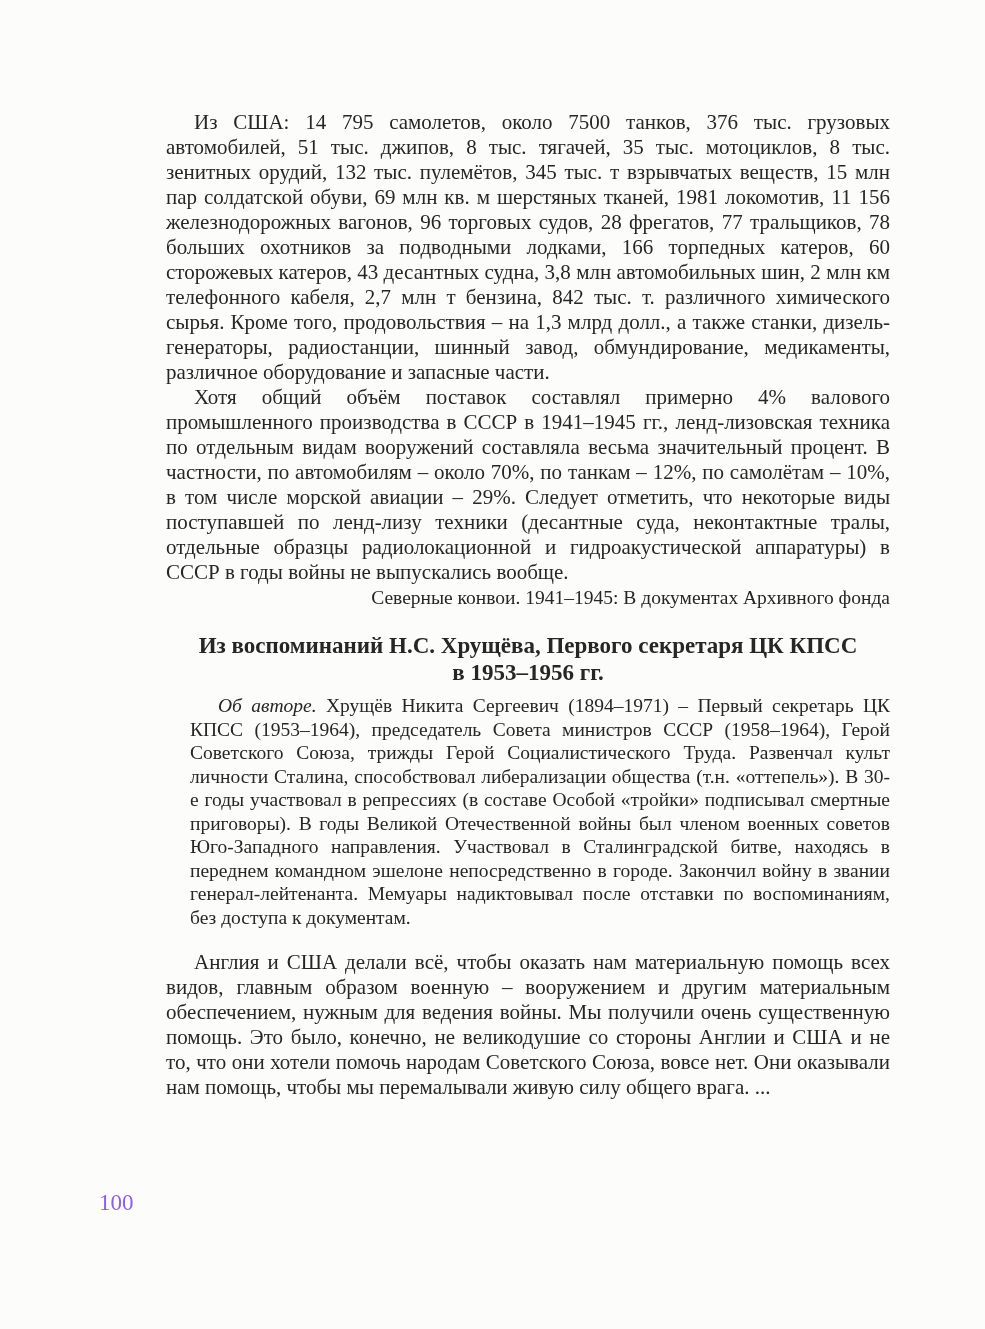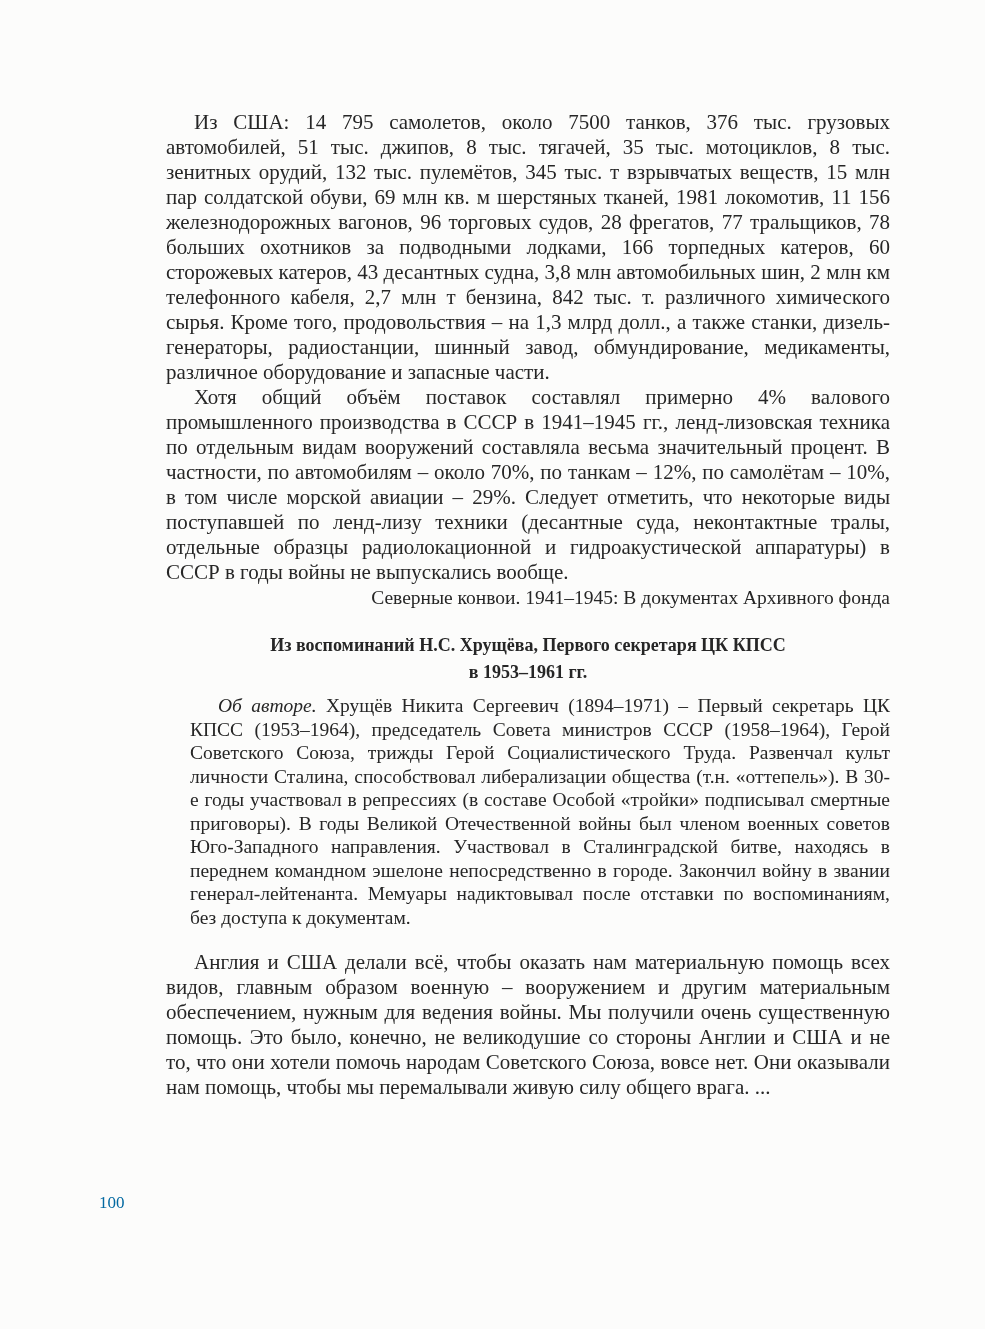--- a/index.html
+++ b/index.html
@@ -34,58 +34,58 @@
   .citation {
     margin: 0;
     font-size: 19.5px;
     line-height: 25px;
     text-align: right;
   }
   .citation span { display: block; }
   .heading {
     margin: 22px 0 8px 0;
     font-weight: bold;
-    font-size: 18px;
+    font-size: 23px;
     line-height: 27px;
     text-align: center;
   }
   .heading span { display: block; }
   p.about {
     font-size: 19.5px;
     line-height: 23.5px;
     margin-left: 24px;
   }
   .ital { font-style: italic; }
   p.memoir { margin-top: 21px; }
   .pagenum {
     position: absolute;
     left: 99px;
     top: 1190px;
-    font-size: 17px;
+    font-size: 23px;
     line-height: 25px;
-    color: #0369a1;
+    color: #8b5cf6;
   }
 </style>
 </head>
 <body>
 
 <div class="page">
   <div class="content">
 
     <p class="body">Из США: 14 795 самолетов, около 7500 танков, 376 тыс. грузовых автомобилей, 51 тыс. джипов, 8 тыс. тягачей, 35 тыс. мотоциклов, 8 тыс. зенитных орудий, 132 тыс. пулемётов, 345 тыс. т взрывчатых веществ, 15 млн пар солдатской обуви, 69 млн кв. м шерстяных тканей, 1981 локомотив, 11 156 железнодорожных вагонов, 96 торговых судов, 28 фрегатов, 77 тральщиков, 78 больших охотников за подводными лодками, 166 торпедных катеров, 60 сторожевых катеров, 43 десантных судна, 3,8 млн автомобильных шин, 2 млн км телефонного кабеля, 2,7 млн т бензина, 842 тыс. т. различного химического сырья. Кроме того, продовольствия – на 1,3 млрд долл., а также станки, дизель-генераторы, радиостанции, шинный завод, обмундирование, медикаменты, различное оборудование и запасные части.</p>
 
     <p class="body">Хотя общий объём поставок составлял примерно 4% валового промышленного производства в СССР в 1941–1945 гг., ленд-лизовская техника по отдельным видам вооружений составляла весьма значительный процент. В частности, по автомобилям – около 70%, по танкам – 12%, по самолётам – 10%, в том числе морской авиации – 29%. Следует отметить, что некоторые виды поступавшей по ленд-лизу техники (десантные суда, неконтактные тралы, отдельные образцы радиолокационной и гидроакустической аппаратуры) в СССР в годы войны не выпускались вообще.</p>
 
     <p class="citation">
       <span>Северные конвои. 1941–1945: В документах Архивного фонда</span>
     </p>
 
     <h2 class="heading">
       <span>Из воспоминаний Н.С. Хрущёва, Первого секретаря ЦК КПСС</span>
-      <span>в 1953–1961 гг.</span>
+      <span>в 1953–1956 гг.</span>
     </h2>
 
     <p class="body about"><span class="ital">Об авторе.</span> <span>Хрущёв Никита Сергеевич (1894–1971) – Первый секретарь ЦК КПСС (1953–1964), председатель Совета министров СССР (1958–1964), Герой Советского Союза, трижды Герой Социалистического Труда. Развенчал культ личности Сталина, способствовал либерализации общества (т.н. «оттепель»). В 30-е годы участвовал в репрессиях (в составе Особой «тройки» подписывал смертные приговоры). В годы Великой Отечественной войны был членом военных советов Юго-Западного направления. Участвовал в Сталинградской битве, находясь в переднем командном эшелоне непосредственно в городе. Закончил войну в звании генерал-лейтенанта. Мемуары надиктовывал после отставки по воспоминаниям, без доступа к документам.</span></p>
 
     <p class="body memoir">Англия и США делали всё, чтобы оказать нам материальную помощь всех видов, главным образом военную – вооружением и другим материальным обеспечением, нужным для ведения войны. Мы получили очень существенную помощь. Это было, конечно, не великодушие со стороны Англии и США и не то, что они хотели помочь народам Советского Союза, вовсе нет. Они оказывали нам помощь, чтобы мы перемалывали живую силу общего врага. ...</p>
 
   </div>
 
   <div class="pagenum">100</div>
 </div>

